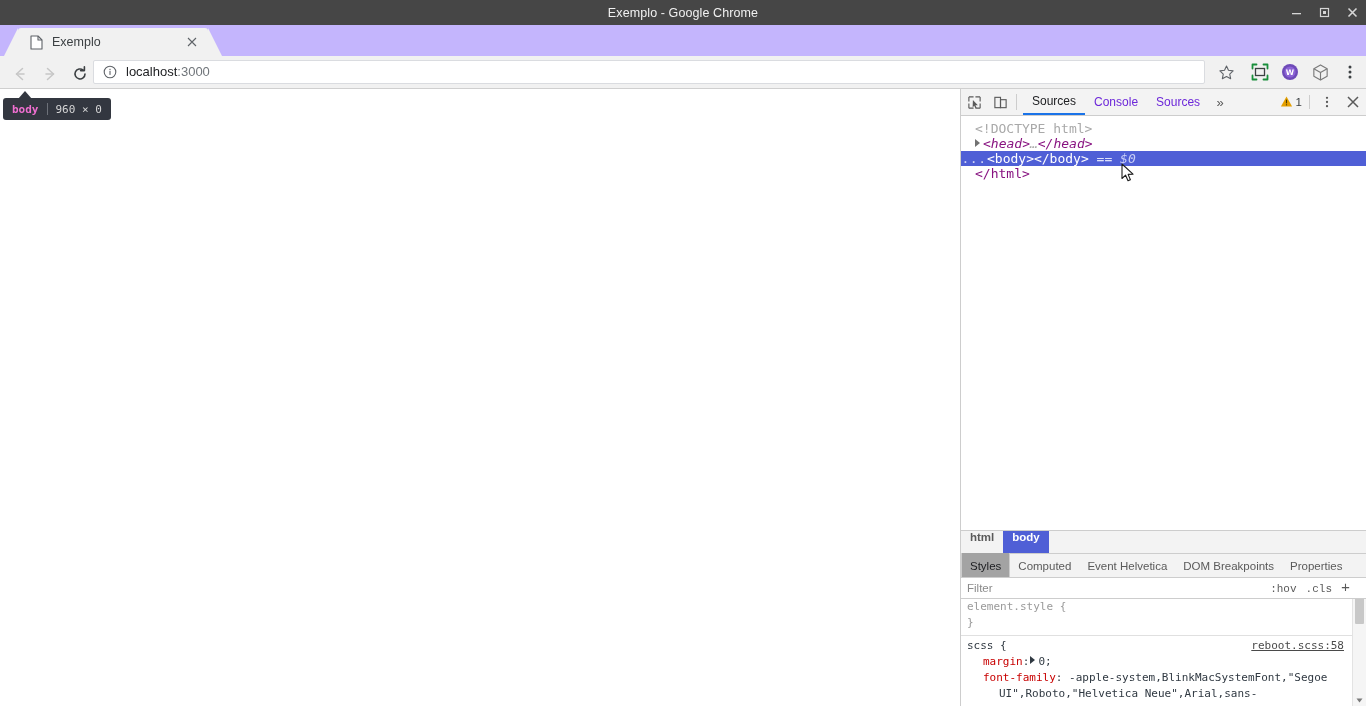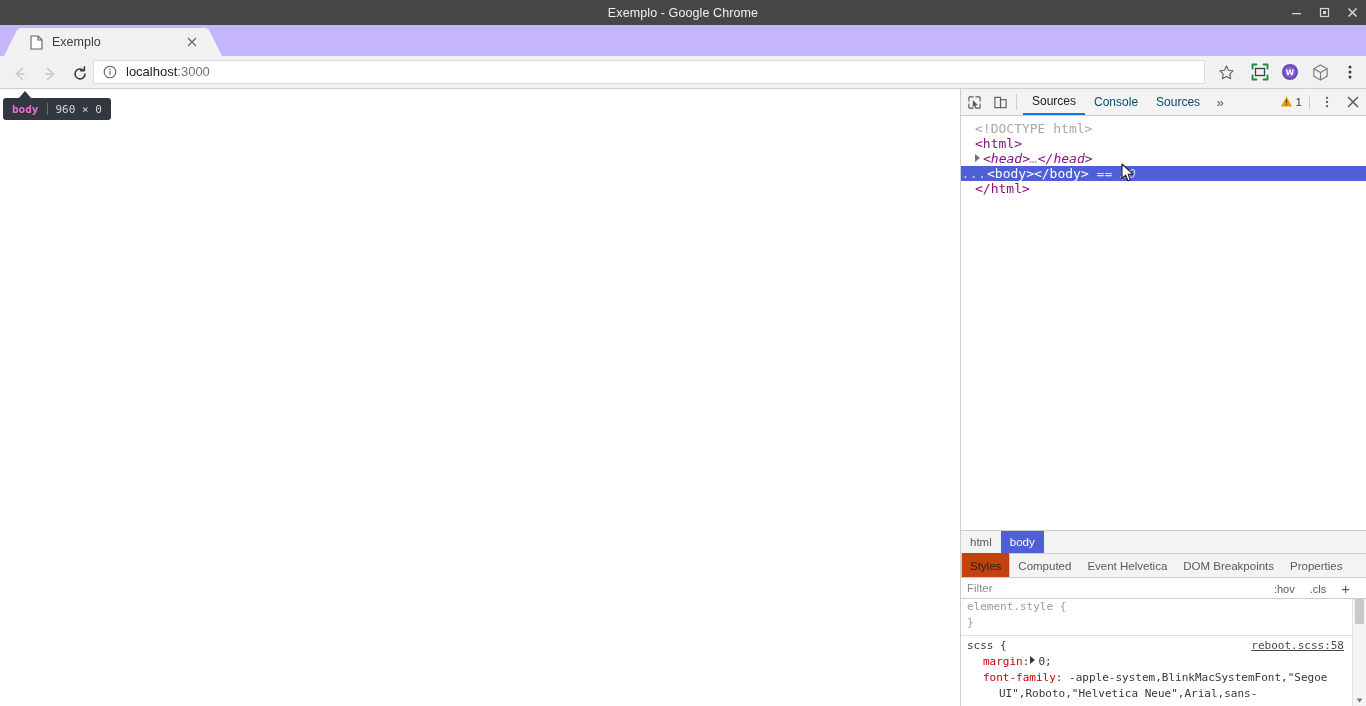--- a/index.html
+++ b/index.html
@@ -240,21 +240,21 @@
     width: 1px; height: 16px;
     background: #cdcdcd;
     margin: 0 6px 0 3px;
   }
   .dt-tab {
     height: 26px;
     padding: 0 9px;
     display: flex;
     align-items: center;
     font-size: 12px;
-    color: #0c4a6e;
+    color: #6d28d9;
     box-sizing: border-box;
   }
   .dt-tab.active {
     color: #202124;
     border-bottom: 2px solid #1a73e8;
   }
   .dt-more {
     width: 22px; height: 25px;
     display: flex; align-items: center; justify-content: center;
     color: #5a5a5a;
@@ -341,22 +341,23 @@
     height: 22px;
     background: #f3f3f3;
     border-top: 1px solid #cdcdcd;
     display: flex;
     align-items: stretch;
     font-size: 11.5px;
   }
   .crumb {
     padding: 0 9px;
     display: flex;
-    align-items: center;
+    align-items: flex-start;
     color: #5a5a5a;
+    font-weight: bold;
   }
   .crumb.active {
     background: #4f5fd6;
     color: #ffffff;
   }
 
   
   .side-tabs {
     height: 25px;
     background: #f3f3f3;
@@ -368,21 +369,21 @@
     box-sizing: border-box;
   }
   .side-tab {
     padding: 0 8px;
     display: flex;
     align-items: center;
     color: #5a5a5a;
     box-sizing: border-box;
   }
   .side-tab.active {
-    background: #c2410c;
+    background: #a3a3a3;
     color: #202124;
     border-left: 1px solid #cdcdcd;
     border-right: 1px solid #cdcdcd;
     margin-top: -1px;
     padding-top: 1px;
   }
 
   
   .filter-bar {
     position: relative;
@@ -397,22 +398,22 @@
     padding-left: 6px;
     font-size: 11.5px;
     color: #8a8a8a;
   }
   .filter-right {
     position: absolute;
     right: 16px; top: 0;
     height: 21px;
     display: flex;
     align-items: center;
-    gap: 15px;
-    font-family: Liberation Sans, sans-serif;
+    gap: 9px;
+    font-family: Liberation Mono, monospace;
     font-size: 11px;
     color: #5a5a5a;
   }
   .plus-btn {
     position: relative;
     font-size: 15px;
     color: #5a5a5a;
     line-height: 12px;
   }
 
@@ -656,23 +657,20 @@
               <path d="M2 2 L12 12 M12 2 L2 12" stroke="#5a5a5a" stroke-width="1.5"></path>
             </svg>
         </div>
       </div>
     </div>
 
     <div class="dom-tree">
       <div class="dom-row">
         <span class="doctype">&lt;!DOCTYPE html&gt;</span>
       </div>
-      <div class="dom-row">
-        <span class="tag">&lt;html&gt;</span>
-      </div>
       <div class="dom-row indent1">
         <span class="arrow-tri"></span><span class="tag">&lt;head&gt;</span><span class="ellipsis">…</span><span class="tag">&lt;/head&gt;</span>
       </div>
       <div class="dom-row selected">
         <span class="gutter">...</span><span class="sel-tag">&lt;body&gt;</span><span class="sel-tag">&lt;/body&gt;</span><span class="sel-eq"> </span><span class="sel-eq">==</span><span class="sel-var"> </span><span class="sel-var">$0</span>
       </div>
       <div class="dom-row">
         <span class="tag">&lt;/html&gt;</span>
       </div>
     </div>

